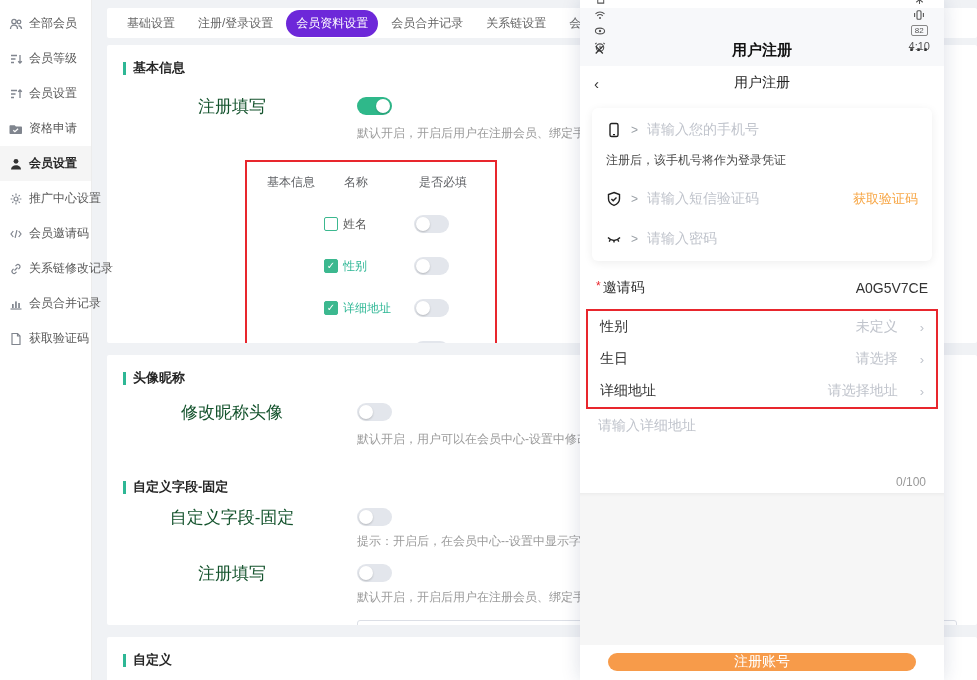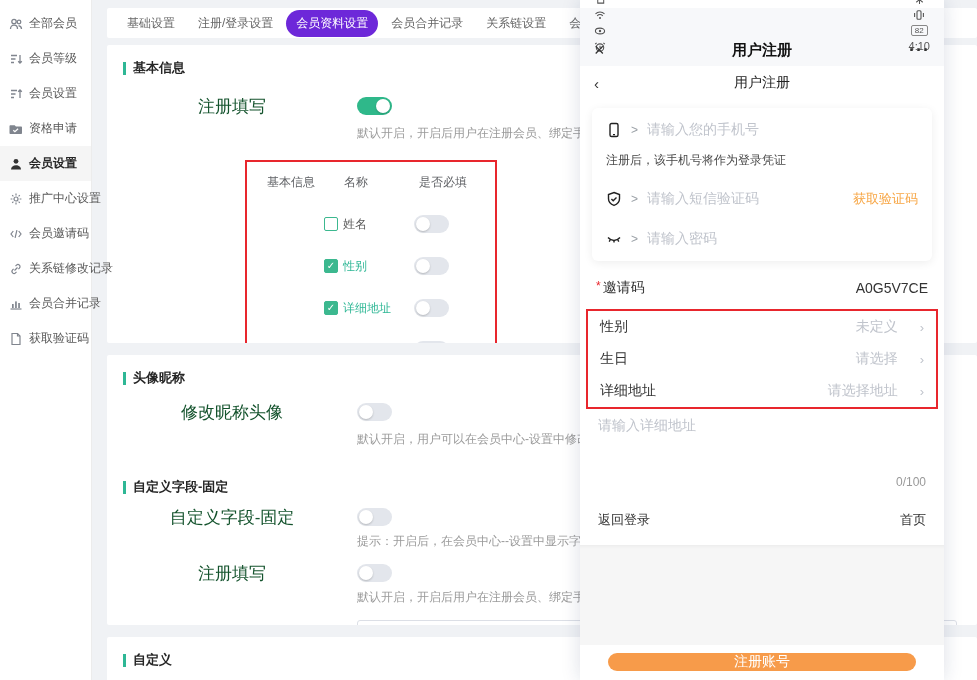--- a/index.html
+++ b/index.html
@@ -427,24 +427,20 @@
             <span class="pchev">›</span>
           </span>
       </div>
     </div>
 
     <div class="ta">
       <div class="taph">请输入详细地址</div>
       <div class="cnt">0/100</div>
     </div>
 
-    <div class="links">
-      <span>返回登录</span>
-      <span>首页</span>
-    </div>
 
     <div class="filler"></div>
 
     <div class="foot">
       <div class="submit">注册账号</div>
     </div>
   </aside>
 </div>
 
 </body></html>

